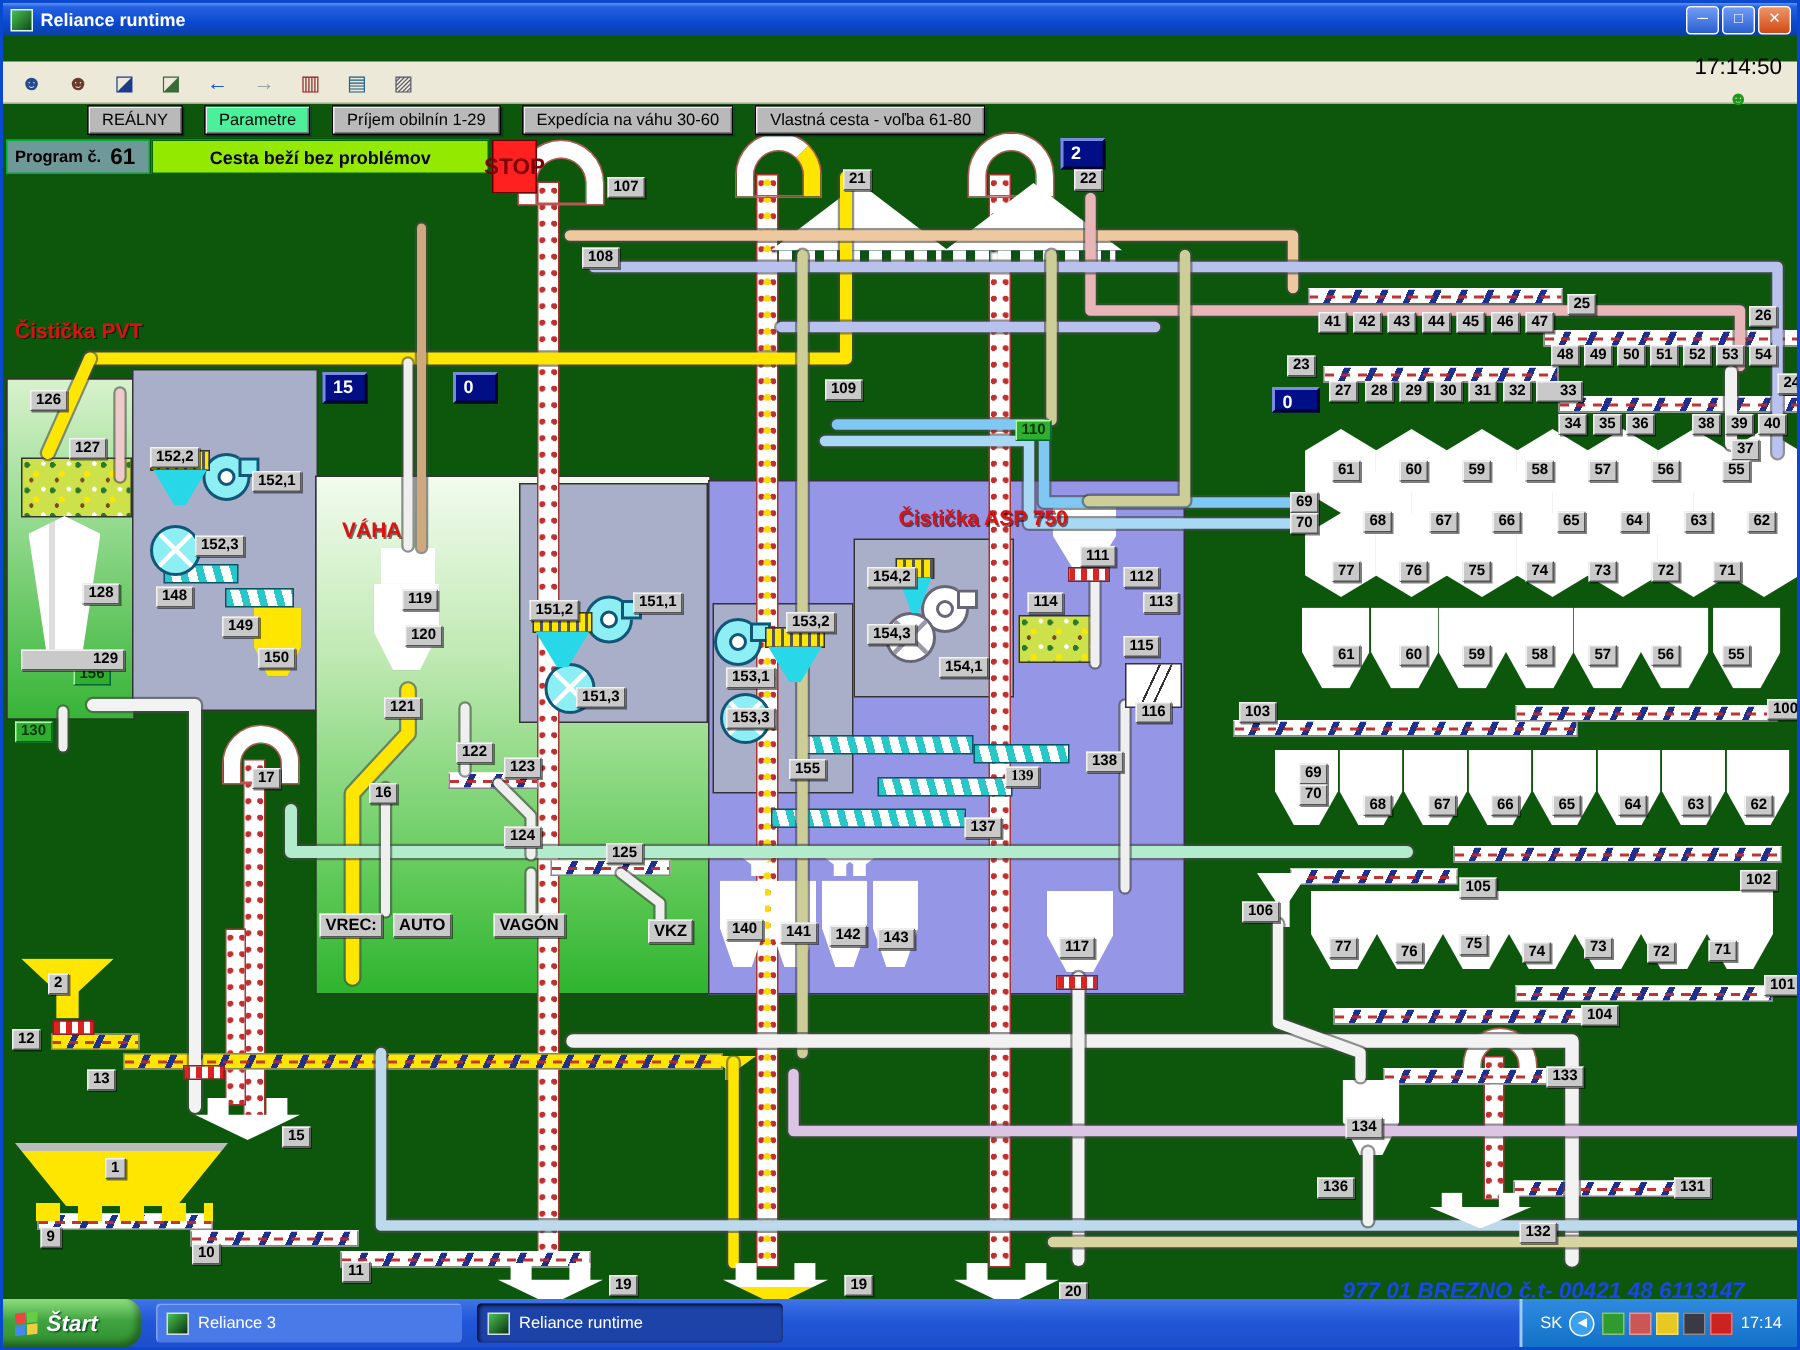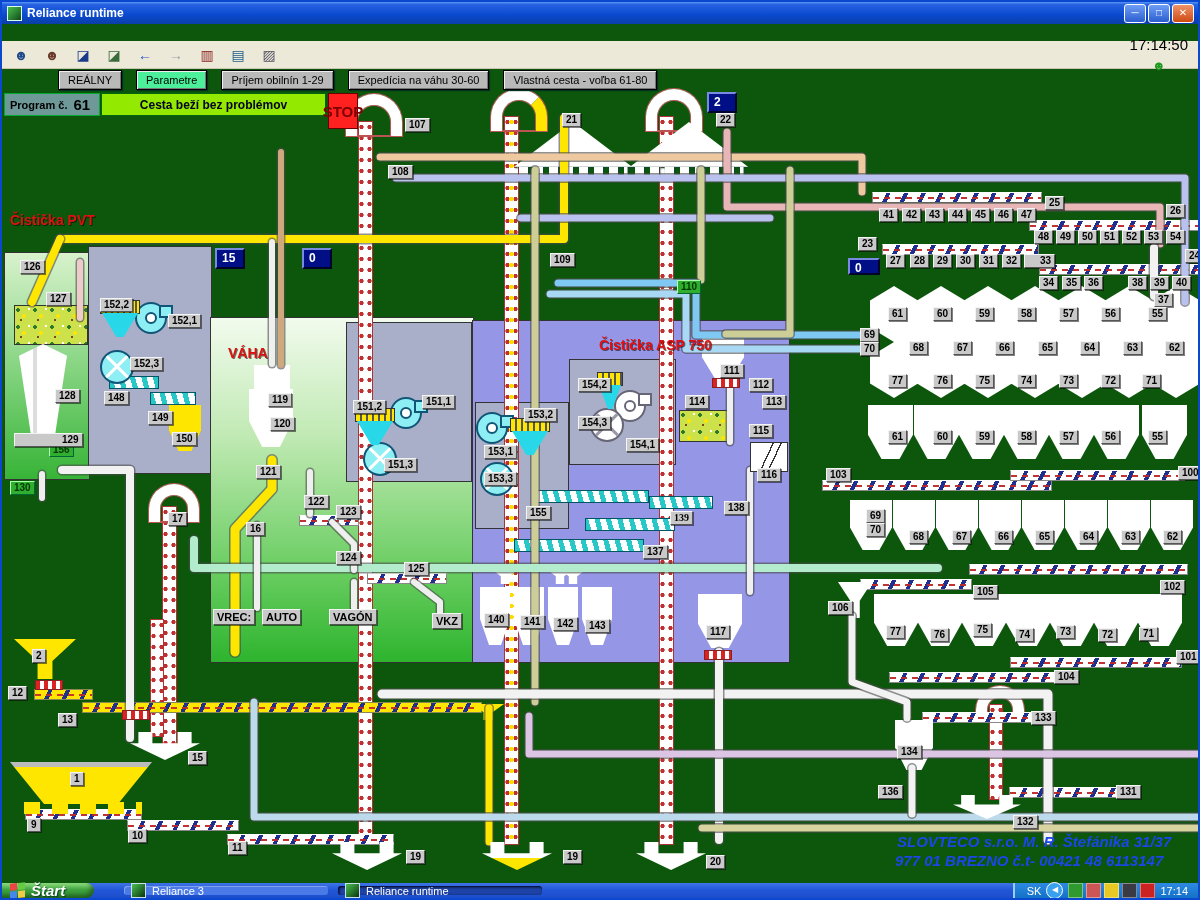--- a/index.html
+++ b/index.html
@@ -112,22 +112,22 @@
   .tag{position:absolute;z-index:6;background:#c9c9c9;color:#000;font-size:10px;line-height:12px;font-weight:bold;
     padding:0 3px;border:1px solid;border-color:#f4f4f4 #555 #555 #f4f4f4;box-shadow:1px 1px 0 rgba(0,0,0,.5);white-space:nowrap;}
   .tag.big{font-size:11px;line-height:14px;}
   .gtag{position:absolute;z-index:6;background:#2fae2f;color:#023802;font-size:10px;line-height:12px;font-weight:bold;
     padding:0 3px;border:1px solid;border-color:#aaffaa #063 #063 #aaffaa;}
   .vbox{position:absolute;z-index:6;background:#000f85;color:#fff;font-size:12px;line-height:15px;font-weight:bold;
     padding:1px 5px;min-width:30px;border:2px solid;border-color:#7a8ae0 #000428 #000428 #7a8ae0;box-sizing:border-box;}
   #pipes{position:absolute;left:0;top:0;z-index:3;pointer-events:none;}
   .footer{position:absolute;z-index:6;color:#1b46e8;font-weight:bold;font-style:italic;font-size:15px;white-space:nowrap;}
   
-  .taskbar{position:absolute;left:0;bottom:0;width:100%;height:15px;z-index:14;display:flex;align-items:stretch;
-    background:linear-gradient(#3f74e8,#2257d8 45%,#1c4ecb);gap:20px;}
+  .taskbar{position:absolute;left:0;bottom:0;width:100%;height:32px;z-index:14;display:flex;align-items:stretch;
+    background:linear-gradient(#3f74e8,#2257d8 45%,#1c4ecb);}
   .startbtn{width:84px;background:linear-gradient(#8ede7e,#3fa33f 45%,#2f8f2f);border-radius:0 11px 11px 0;
     color:#fff;font-weight:bold;font-style:italic;font-size:15px;display:flex;align-items:center;gap:6px;
     padding-left:8px;box-shadow:inset -3px -3px 4px rgba(0,0,0,.35);text-shadow:1px 1px 1px #042;}
   .flag{width:15px;height:15px;display:grid;grid-template-columns:7px 7px;grid-template-rows:7px 7px;gap:1px;transform:skewY(-6deg);}
   .flag i{display:block;} .flag i:nth-child(1){background:#e44;} .flag i:nth-child(2){background:#6c4;}
   .flag i:nth-child(3){background:#48e;} .flag i:nth-child(4){background:#ec4;}
   .task{margin:3px 0 3px 10px;width:190px;background:#4a7ae8;border-radius:3px;color:#fff;font-size:11px;
     display:flex;align-items:center;gap:6px;padding:0 7px;box-shadow:inset 1px 1px 0 rgba(255,255,255,.3);}
   .task.active{background:#1e43a8;box-shadow:inset 1px 1px 3px #001;}
   .task .ticon{width:13px;height:13px;background:linear-gradient(135deg,#49c14f,#0a3310);border:1px solid #cde;}
@@ -244,21 +244,20 @@
       <div class="hbtn">Expedícia na váhu 30-60</div>
       <div class="hbtn">Vlastná cesta - voľba 61-80</div>
     </div>
   <div class="progbox">
     <span>Program č.</span>
     <b>61</b>
   </div>
   <div class="status">Cesta beží bez problémov</div>
   <div class="stopbtn">STOP</div>
 
-  <div class="footer" style="left:895px;top:831px;">SLOVTECO s.r.o.   M. R. Štefánika 31/37</div>
   <div class="footer" style="left:893px;top:850px;">977 01 BREZNO    č.t- 00421 48 6113147</div>
 
   <div class="taskbar">
     <div class="startbtn">
       <span class="flag">
           <i></i>
           <i></i>
           <i></i>
           <i></i>
         </span>

